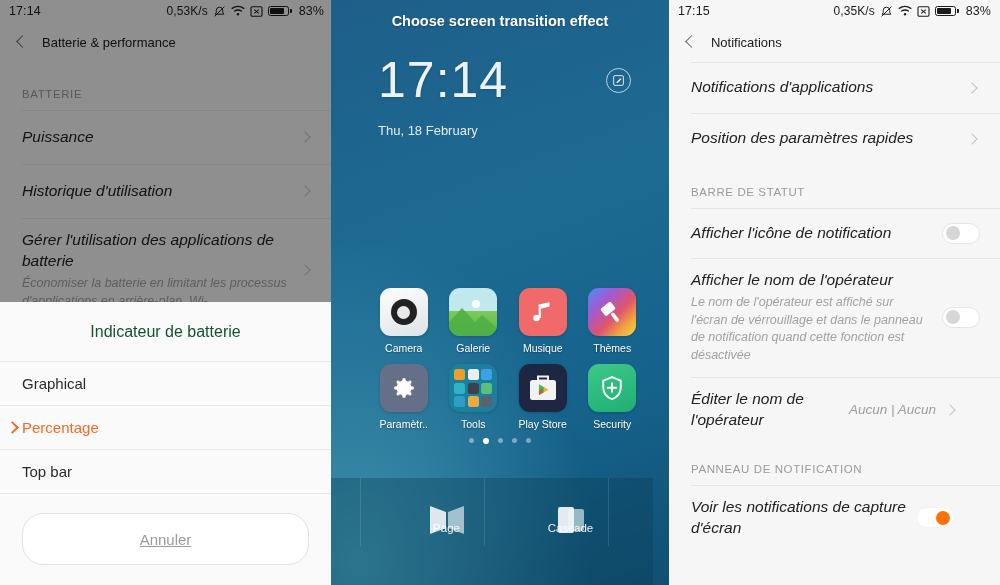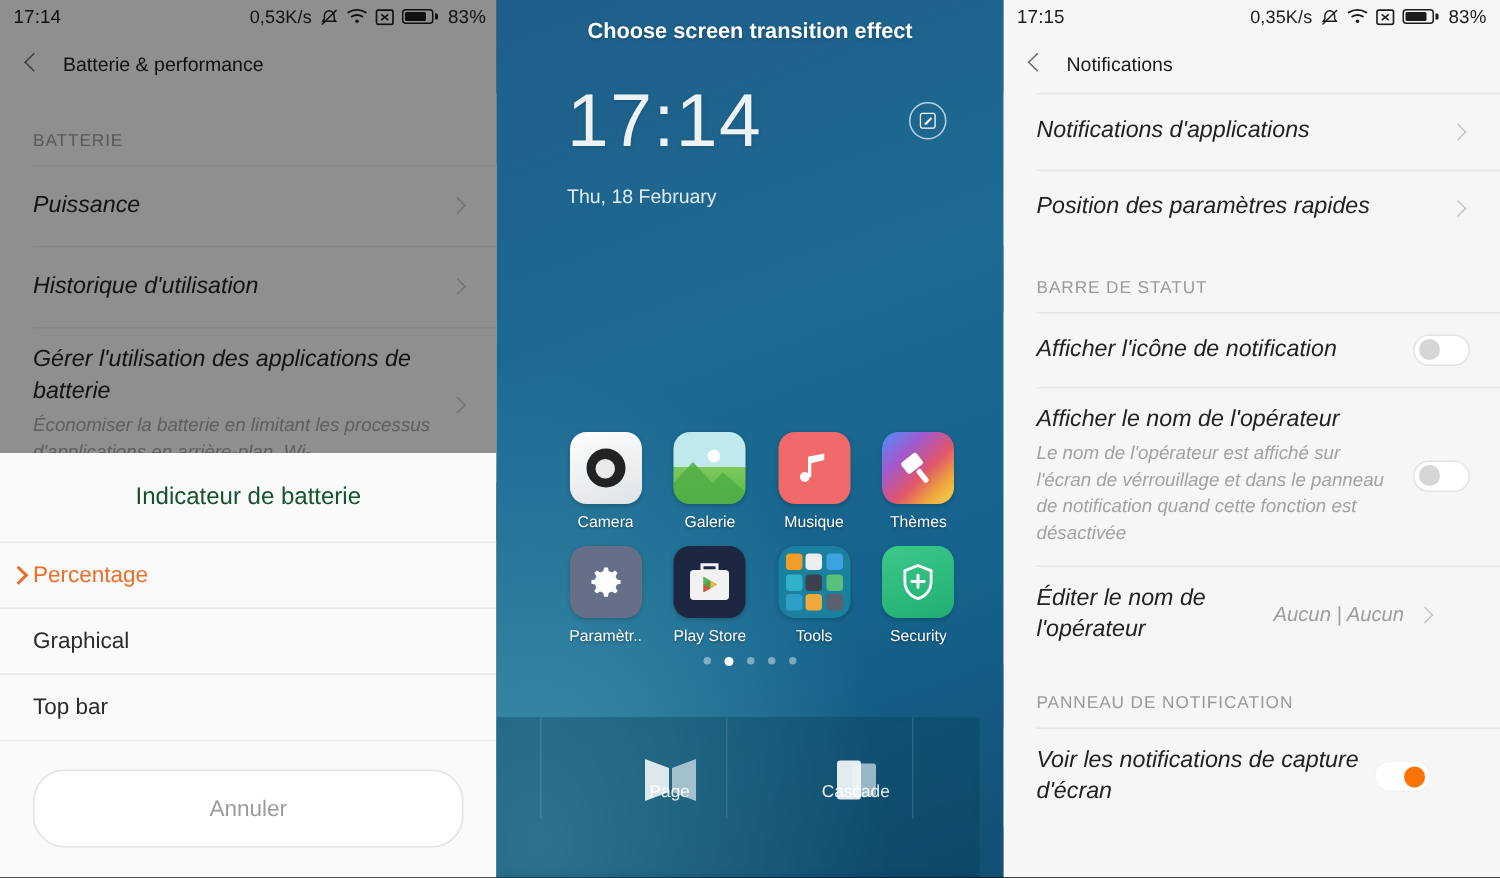--- a/index.html
+++ b/index.html
@@ -84,21 +84,21 @@
     content: ""; position: absolute; left: 0; top: 1px;
     width: 7px; height: 7px; border-right: 2px solid #ef6c26; border-top: 2px solid #ef6c26;
     transform: rotate(45deg);
   }
   .dlg-sep { height: 1px; background: #e8e8e8; }
   .dlg-cancel-wrap { padding: 19px 22px 20px; }
   .dlg-cancel {
     width: 100%; height: 52px; border-radius: 21px; border: 1px solid #e2e2e2;
     background: #fff; color: #9b9b9b; font-size: 15px;
     font-family: "Liberation Sans", sans-serif;
-    display: flex; align-items: center; justify-content: center;
+    display: flex; align-items: center; justify-content: center; text-decoration: underline;
   }
 
   
   .panel2 {
     position: relative; width: 340px; height: 585px; overflow: hidden;
     background:
       radial-gradient(120% 95% at 8% 96%, #3f91ac 0%, rgba(63,145,172,0) 58%),
       linear-gradient(160deg, #1e5f89 0%, #1d6a93 38%, #15638c 70%, #124f73 100%);
   }
   .p2-title {
@@ -258,27 +258,27 @@
           <span class="chev"></span>
         </div>
       </div>
     </div>
 
     <div class="scrim"></div>
 
     <div class="dialog">
       <div class="dlg-title">Indicateur de batterie</div>
 
+      <div class="dlg-item">
+        <span>Graphical</span>
+      </div>
+
       <div class="dlg-item selected">
         <span class="sel-chev"></span>
         <span>Percentage</span>
-      </div>
-
-      <div class="dlg-item">
-        <span>Graphical</span>
       </div>
 
       <div class="dlg-item">
         <span>Top bar</span>
       </div>
 
       <div class="dlg-sep"></div>
 
       <div class="dlg-cancel-wrap">
         <div class="dlg-cancel">Annuler</div>
@@ -334,52 +334,52 @@
         </div>
         <div class="app-label">Thèmes</div>
       </div>
       <div class="app">
         <div class="app-icon ic-param">
           <svg width="26" height="26" viewBox="0 0 24 24">
               <path d="M12 8.3a3.7 3.7 0 1 0 0 7.4 3.7 3.7 0 0 0 0-7.4zm9 4.8v-2.2l-2.3-.5a6.9 6.9 0 0 0-.8-1.9l1.3-2-1.6-1.6-2 1.3a6.9 6.9 0 0 0-1.9-.8L13.2 3h-2.4l-.5 2.4a6.9 6.9 0 0 0-1.9.8l-2-1.3L4.8 6.5l1.3 2a6.9 6.9 0 0 0-.8 1.9L3 10.9v2.2l2.3.5c.17.67.44 1.3.8 1.9l-1.3 2 1.6 1.6 2-1.3c.6.36 1.23.63 1.9.8l.5 2.4h2.4l.5-2.4c.67-.17 1.3-.44 1.9-.8l2 1.3 1.6-1.6-1.3-2c.36-.6.63-1.23.8-1.9l2.3-.5z" fill="#fff"></path>
             </svg>
         </div>
         <div class="app-label">Paramètr..</div>
-      </div>
-      <div class="app">
-        <div class="app-icon ic-play">
-          <svg width="34" height="30" viewBox="0 0 34 30">
-            <rect x="4" y="7" width="26" height="20" rx="2.5" fill="#f2f2f2"></rect>
-            <path d="M12 3.5h10v4h-10z" fill="none" stroke="#f2f2f2" stroke-width="2"></path>
-            <path d="M13 11.5l9 5.2-9 5.2z" fill="#4aa34a"></path>
-            <path d="M13 11.5l5.6 5.2-5.6 5.2z" fill="#6bc06b" opacity=".0"></path>
-            <path d="M13 11.5l4.6 2.6-4.6 2.6z" fill="#58b45a"></path>
-            <path d="M13 16.7l4.6 2.6-4.6 2.6z" fill="#e34b3e"></path>
-            <path d="M17.6 14.1l4.4 2.6-4.4 2.6z" fill="#f2b23a"></path>
-          </svg>
-        </div>
-        <div class="app-label">Play Store</div>
       </div>
       <div class="app">
         <div class="app-icon ic-tools">
           <div class="tools-grid">
             <span style="background:#f29c2a"></span>
               <span style="background:#eceff1"></span>
               <span style="background:#3ea2e0"></span>
             <span style="background:#2fb3c9"></span>
               <span style="background:#3a4250"></span>
               <span style="background:#59bf7c"></span>
             <span style="background:#2f9ec4"></span>
               <span style="background:#f0a93c"></span>
               <span style="background:#5a6270"></span>
           </div>
         </div>
         <div class="app-label">Tools</div>
       </div>
       <div class="app">
+        <div class="app-icon ic-play">
+          <svg width="34" height="30" viewBox="0 0 34 30">
+            <rect x="4" y="7" width="26" height="20" rx="2.5" fill="#f2f2f2"></rect>
+            <path d="M12 3.5h10v4h-10z" fill="none" stroke="#f2f2f2" stroke-width="2"></path>
+            <path d="M13 11.5l9 5.2-9 5.2z" fill="#4aa34a"></path>
+            <path d="M13 11.5l5.6 5.2-5.6 5.2z" fill="#6bc06b" opacity=".0"></path>
+            <path d="M13 11.5l4.6 2.6-4.6 2.6z" fill="#58b45a"></path>
+            <path d="M13 16.7l4.6 2.6-4.6 2.6z" fill="#e34b3e"></path>
+            <path d="M17.6 14.1l4.4 2.6-4.4 2.6z" fill="#f2b23a"></path>
+          </svg>
+        </div>
+        <div class="app-label">Play Store</div>
+      </div>
+      <div class="app">
         <div class="app-icon ic-security">
           <svg width="28" height="28" viewBox="0 0 24 24">
               <path d="M12 2.6L4.5 5.6v6.2c0 4.6 3.1 8.5 7.5 9.7 4.4-1.2 7.5-5.1 7.5-9.7V5.6L12 2.6z" fill="none" stroke="#fff" stroke-width="1.6"></path>
               <path d="M12 8.2v7M8.5 11.7h7" stroke="#fff" stroke-width="1.7" stroke-linecap="round"></path>
             </svg>
         </div>
         <div class="app-label">Security</div>
       </div>
     </div>
 

